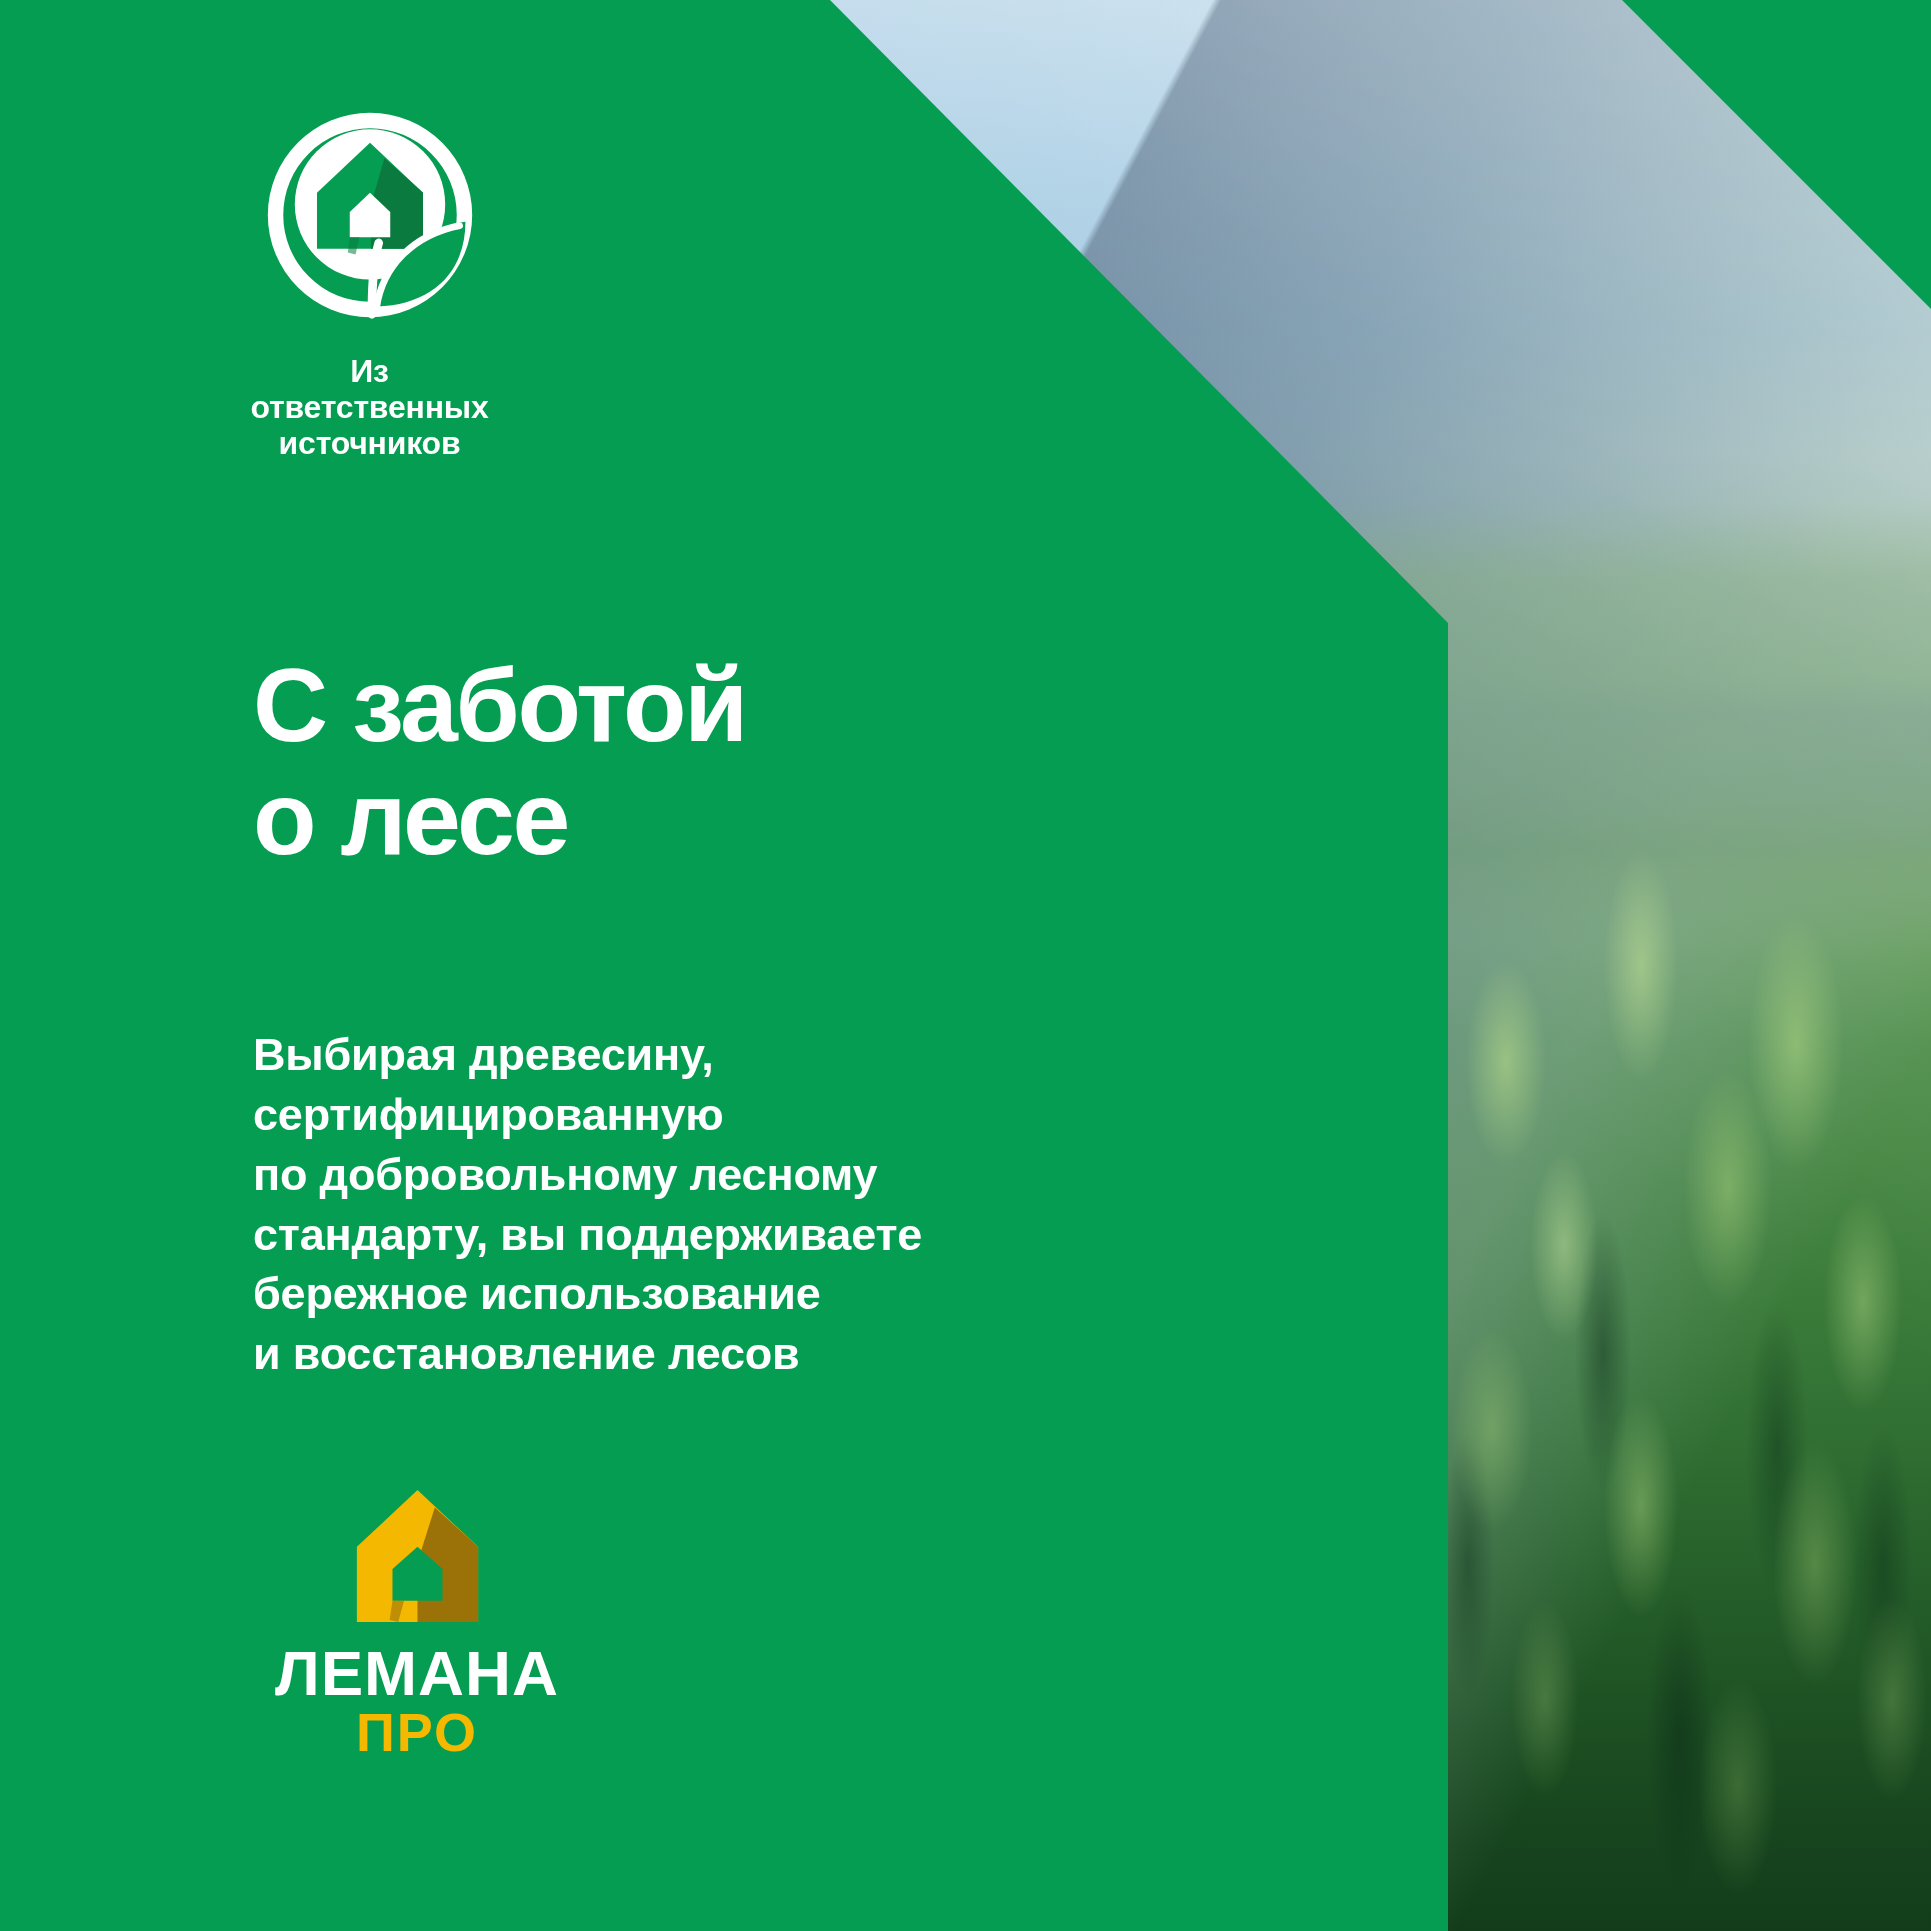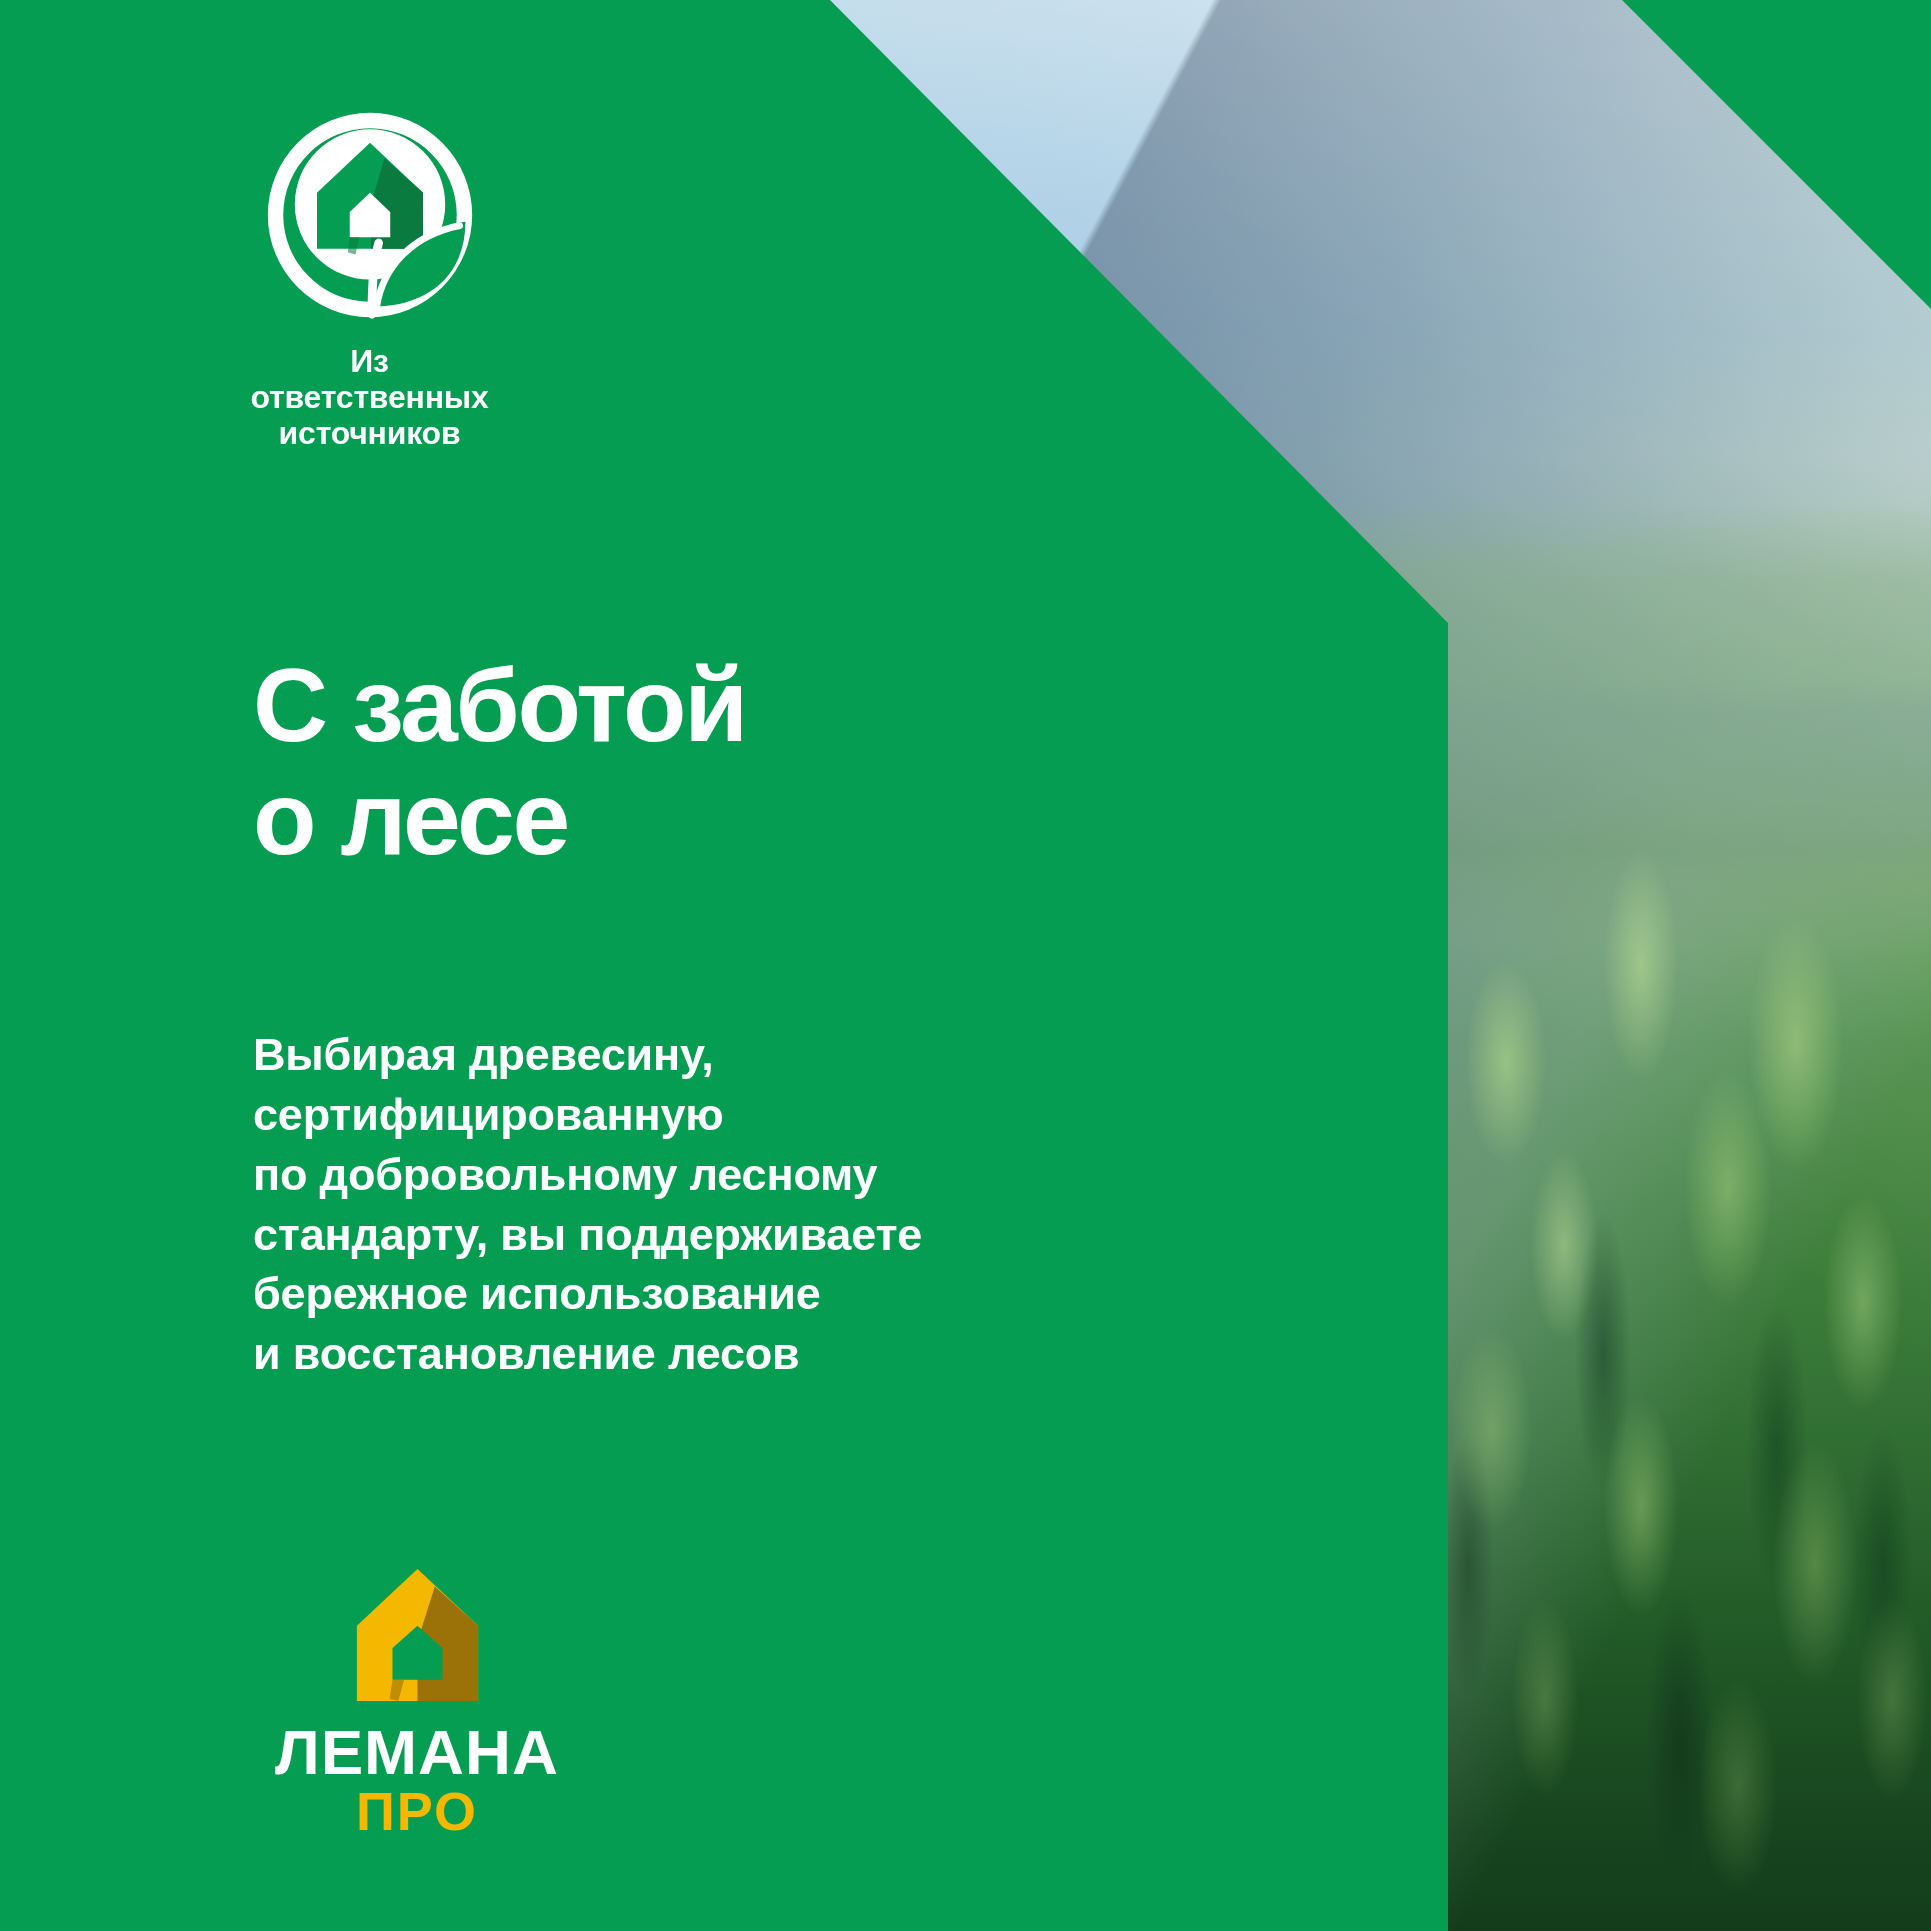--- a/index.html
+++ b/index.html
@@ -96,41 +96,41 @@
     clip-path:polygon(0 0, 100% 0, 100% 100%);
   }
 
   
   #content{ position:absolute; inset:0; }
 
   
   #eco-badge{ position:absolute; left:249px; top:108px; width:241px; }
   #eco-badge .mark{ width:214px; height:214px; display:block; margin:0 auto; }
   #eco-badge .caption{
-    margin-top:21px; text-align:center; color:#fff;
+    margin-top:31px; text-align:center; color:#fff;
     font-size:32px; font-weight:700; line-height:1.13;
     letter-spacing:-0.2px; white-space:pre-line;
   }
 
   
   #headline{
     position:absolute; left:253px; top:649px;
     color:#fff; font-size:104px; font-weight:700;
     line-height:1.09; letter-spacing:-2.4px; white-space:pre-line;
   }
 
   
   #body-copy{
     position:absolute; left:253px; top:1025px;
     color:#fff; font-size:45px; font-weight:700;
     line-height:1.33; letter-spacing:-0.2px; white-space:pre-line;
   }
 
   
-  #brand-logo{ position:absolute; left:243px; top:1566px; width:348px; }
+  #brand-logo{ position:absolute; left:243px; top:1487px; width:348px; }
   #brand-logo .house{ width:127px; height:138px; display:block; margin:0 auto; }
   #brand-logo .wordmark{ width:328px; display:block; margin:9.7px auto 0; }
 </style>
 </head>
 <body>
 
 <div id="photo-layer"></div>
 
 <div id="green-main"></div>
 <div id="green-corner"></div>

